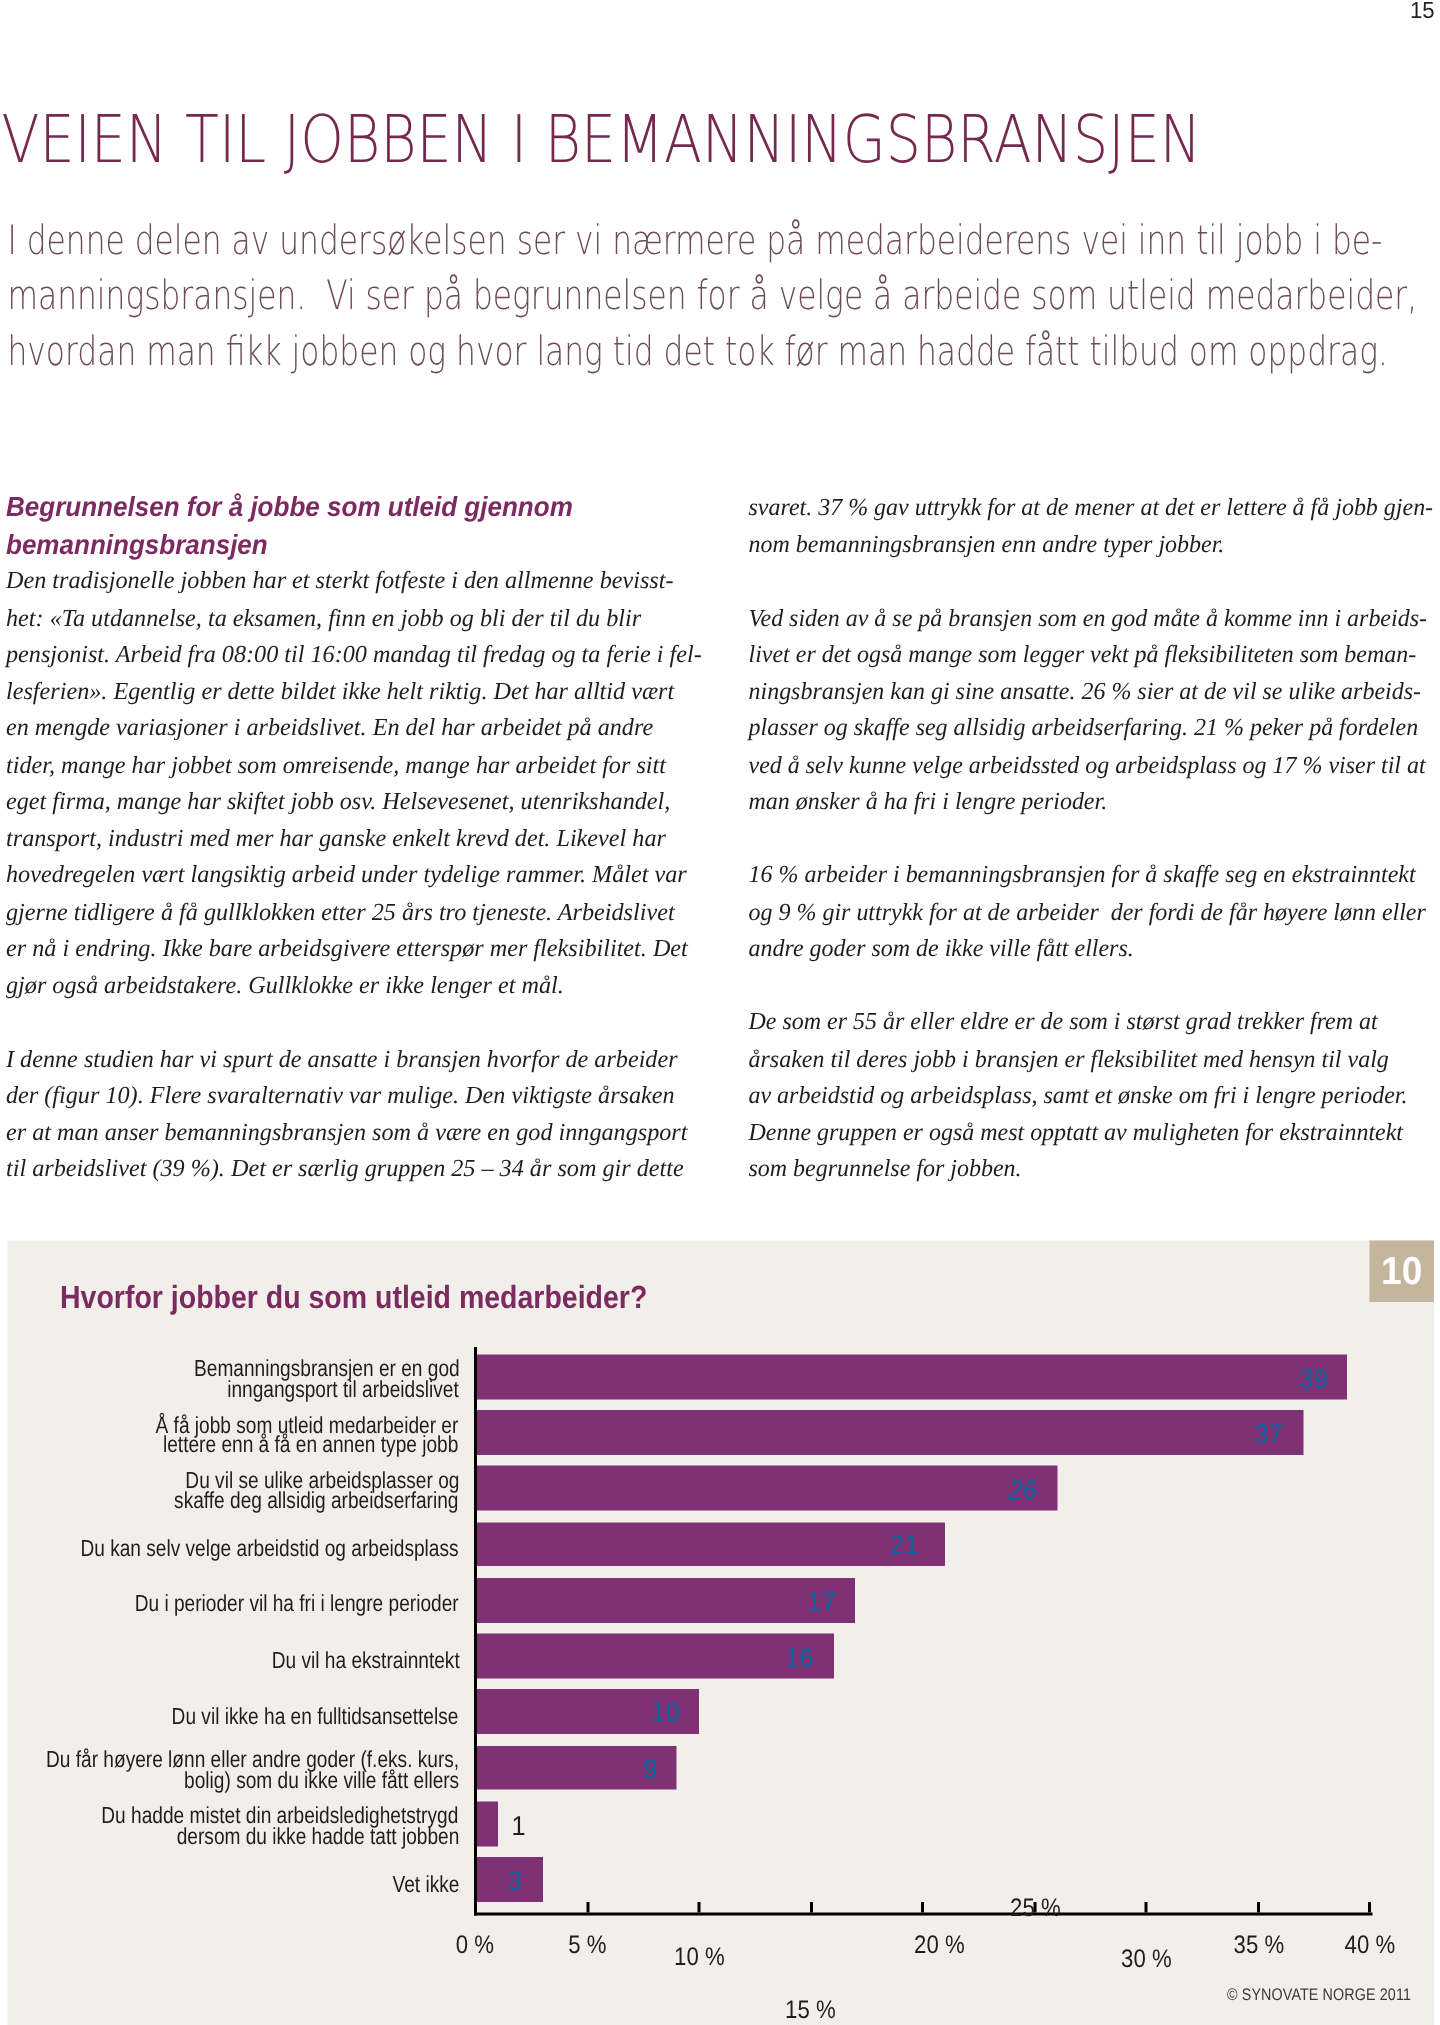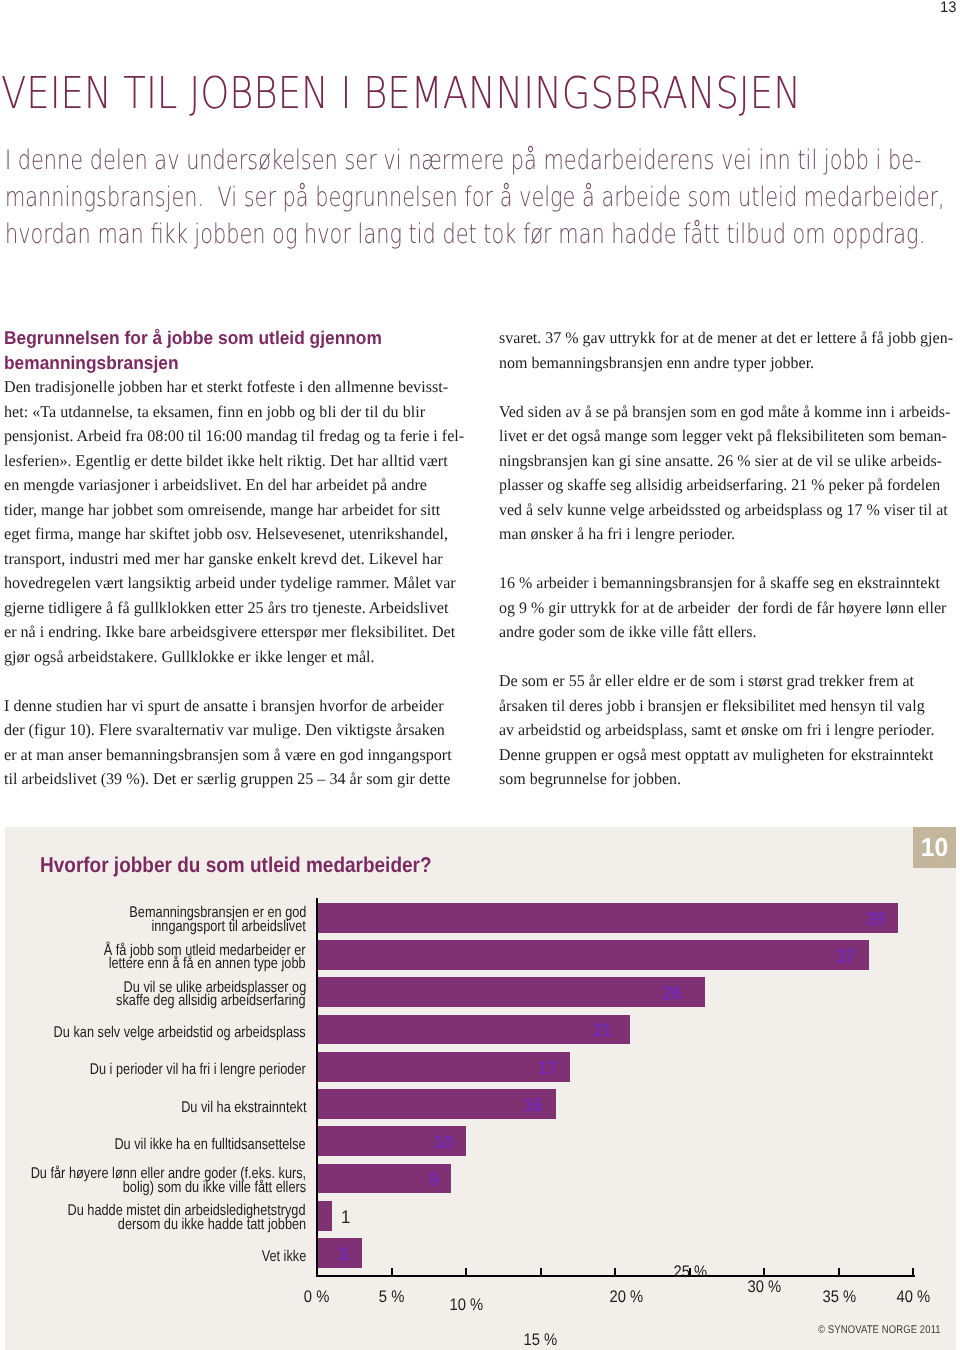--- a/index.html
+++ b/index.html
@@ -22,21 +22,21 @@
              line-height:44px;white-space:nowrap;transform-origin:left top;
              transform:scaleX(0.8445);}
 
   
   #intro{position:absolute;left:4.6px;top:143.1px;width:1400px;font-family:"DejaVu Sans",sans-serif;
          font-weight:100;font-size:26.9px;line-height:36.9px;color:#6d4a5b;}
   #intro .ln{white-space:pre;display:block;transform-origin:left top;transform:scaleX(0.776);}
 
   
   .col{position:absolute;font-family:"Liberation Serif",serif;
-       font-size:16.25px;line-height:24.5px;color:#1f1d1e;}
+       font-size:16.25px;line-height:24.5px;color:#1f1d1e;font-style:italic;}
   .col .ln{white-space:pre;display:block;transform-origin:left top;}
   #colL .ln{transform:scaleX(0.992);}
   #colR .ln{transform:scaleX(0.9835);}
   .col .ln.secheading{transform:none;}
   .col .gap{height:24.5px;}
   #colL{left:4.4px;top:326.3px;width:470px;}
   #colR{left:499.4px;top:326.3px;width:470px;}
   .secheading{font-family:"Liberation Sans",sans-serif;font-weight:bold;font-size:18.4px;
               color:#7e2a62;line-height:24.4px;letter-spacing:0px;}
   .secheading span{display:inline-block;transform:scaleX(0.951);transform-origin:left center;}
@@ -56,38 +56,38 @@
              transform-origin:left top;transform:scaleX(0.852);}
 
   
   .chart{position:absolute;left:0;top:0;width:950px;height:523px;}
   .cat-label{position:absolute;text-align:right;font-family:"Liberation Sans",sans-serif;
              font-size:15.5px;line-height:13.5px;color:#1f1d1e;}
   .cat-label div{white-space:nowrap;}
   .cat-label span{display:inline-block;transform-origin:right center;transform:scaleX(0.822);}
   .bar{position:absolute;background:#803173;}
   .bar-val{position:absolute;font-family:"Liberation Sans",sans-serif;font-size:18.1px;
-           color:#6d28d9;line-height:18px;}
+           color:#0369a1;line-height:18px;}
   .bar-val span{display:inline-block;transform:scaleX(0.93);transform-origin:right center;}
   .bar-val.out span{transform-origin:left center;}
   .bar-val.out{color:#1f1d1e;}
   .axis-x{position:absolute;background:#000000;}
   .axis-y{position:absolute;background:#000000;}
   .tick{position:absolute;background:#000000;width:2px;}
   .ytick{position:absolute;background:#000000;height:2px;}
   .xlab{position:absolute;font-family:"Liberation Sans",sans-serif;font-size:16.9px;
         color:#1f1d1e;text-align:center;line-height:17px;}
   .xlab span{display:inline-block;transform:scaleX(0.875);}
 </style>
 </head>
 <body>
 
 <div class="page">
 
-  <div id="pageno"><span>13</span></div>
+  <div id="pageno"><span>15</span></div>
 
   <div id="maintitle">VEIEN TIL JOBBEN I BEMANNINGSBRANSJEN</div>
 
   <div id="intro">
       <div class="ln">I denne delen av undersøkelsen ser vi nærmere på medarbeiderens vei inn til jobb i be-</div>
       <div class="ln">manningsbransjen.  Vi ser på begrunnelsen for å velge å arbeide som utleid medarbeider,</div>
       <div class="ln">hvordan man fikk jobben og hvor lang tid det tok før man hadde fått tilbud om oppdrag.</div>
     </div>
 
   <div id="colL" class="col">
@@ -147,42 +147,42 @@
         <div class="xlab" style="left: 346.55px; top: 461.3px; width: 80px;"><span>5 %</span></div>
         <div class="tick" style="left: 460.1px; top: 441px; height: 7px; width: 2px;"></div>
         <div class="xlab" style="left: 421.1px; top: 469px; width: 80px;"><span>10 %</span></div>
         <div class="tick" style="left: 534.65px; top: 441px; height: 7px; width: 2px;"></div>
         <div class="xlab" style="left: 495.65px; top: 461.3px; width: 80px; margin-top: 43px;"><span>15 %</span></div>
         <div class="tick" style="left: 609.2px; top: 441px; height: 7px; width: 2px;"></div>
         <div class="xlab" style="left: 581px; top: 461.3px; width: 80px;"><span>20 %</span></div>
         <div class="tick" style="left: 683.75px; top: 441px; height: 7px; width: 2px;"></div>
         <div class="xlab" style="left: 644.75px; top: 436px; width: 80px;"><span>25 %</span></div>
         <div class="tick" style="left: 758.3px; top: 441px; height: 7px; width: 2px;"></div>
-        <div class="xlab" style="left: 719.3px; top: 451px; width: 80px;"><span>30 %</span></div>
+        <div class="xlab" style="left: 719.3px; top: 470px; width: 80px;"><span>30 %</span></div>
         <div class="tick" style="left: 832.85px; top: 441px; height: 7px; width: 2px;"></div>
         <div class="xlab" style="left: 793.85px; top: 461.3px; width: 80px;"><span>35 %</span></div>
         <div class="tick" style="left: 907.4px; top: 441px; height: 7px; width: 2px;"></div>
         <div class="xlab" style="left: 868.4px; top: 461.3px; width: 80px;"><span>40 %</span></div>
         <div class="ytick" style="left: 310.8px; top: 71.4px; width: 2.4px; height: 4.5px;"></div>
         <div class="bar" style="left: 313.2px; top: 75.9px; width: 580.29px; height: 29.8px;"></div>
         <div class="bar-val" style="left: 850.29px; top: 82.6px; width: 30px; text-align: right;"><span>39</span></div>
         <div class="cat-label" style="left: -200px; width: 501px; top: 79.4px;">
           <div><span>Bemanningsbransjen er en god</span></div>
           <div><span>inngangsport til arbeidslivet</span></div>
         </div>
         <div class="ytick" style="left: 310.8px; top: 108.64px; width: 2.4px; height: 4.5px;"></div>
         <div class="bar" style="left: 313.2px; top: 113.14px; width: 550.47px; height: 29.8px;"></div>
         <div class="bar-val" style="left: 820.47px; top: 119.84px; width: 30px; text-align: right;"><span>37</span></div>
         <div class="cat-label" style="left: -200px; width: 501px; top: 116.64px;">
           <div><span>Å få jobb som utleid medarbeider er</span></div>
           <div><span>lettere enn å få en annen type jobb</span></div>
         </div>
         <div class="ytick" style="left: 310.8px; top: 145.88px; width: 2.4px; height: 4.5px;"></div>
         <div class="bar" style="left: 313.2px; top: 150.38px; width: 386.46px; height: 29.8px;"></div>
-        <div class="bar-val" style="left: 656.46px; top: 157.08px; width: 30px; text-align: left;"><span>26</span></div>
+        <div class="bar-val" style="left: 656.46px; top: 157.08px; width: 30px; text-align: right; font-style: italic;"><span>26</span></div>
         <div class="cat-label" style="left: -200px; width: 501px; top: 153.88px;">
           <div><span>Du vil se ulike arbeidsplasser og</span></div>
           <div><span>skaffe deg allsidig arbeidserfaring</span></div>
         </div>
         <div class="ytick" style="left: 310.8px; top: 183.12px; width: 2.4px; height: 4.5px;"></div>
         <div class="bar" style="left: 313.2px; top: 187.62px; width: 311.91px; height: 29.8px;"></div>
         <div class="bar-val" style="left: 581.91px; top: 194.32px; width: 30px; text-align: center;"><span>21</span></div>
         <div class="cat-label" style="left: -200px; width: 501px; top: 199.22px;">
           <div><span>Du kan selv velge arbeidstid og arbeidsplass</span></div>
         </div>

